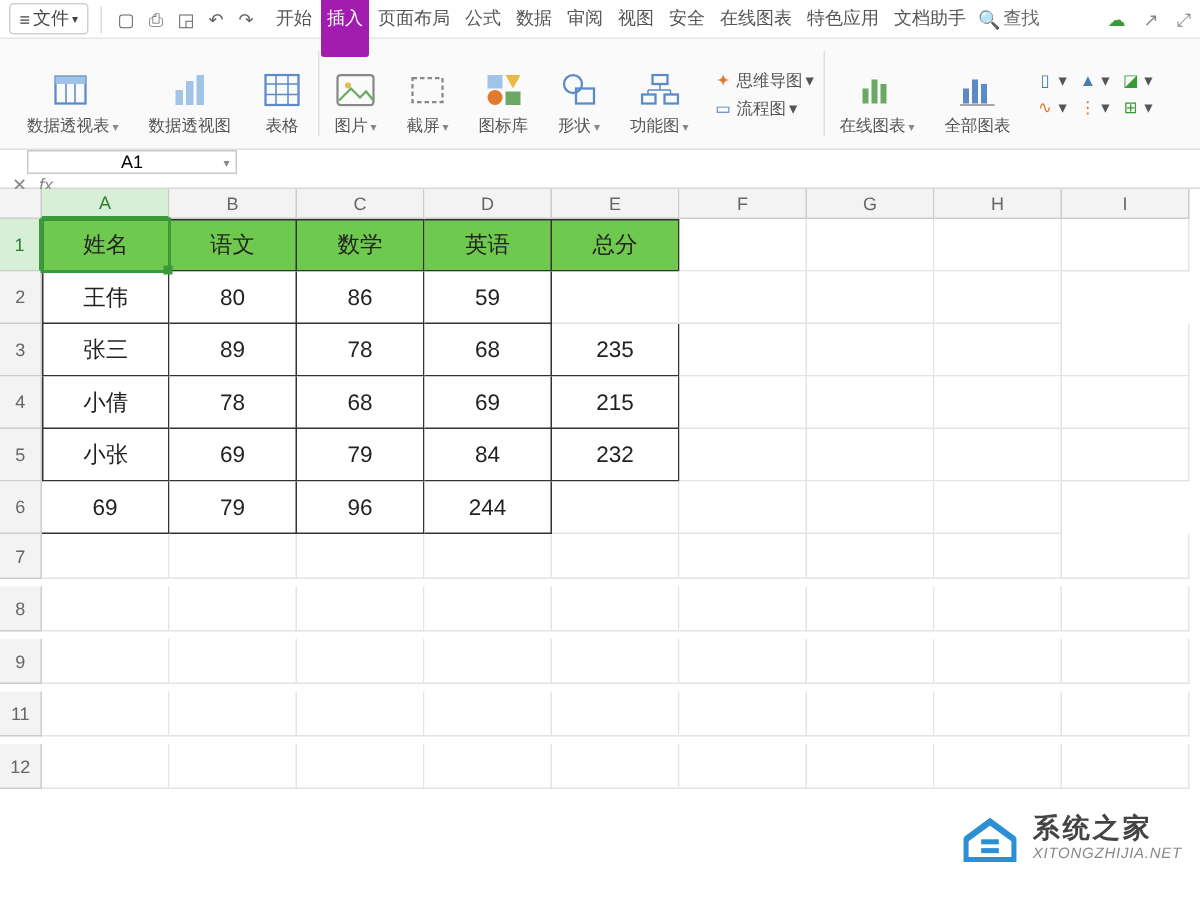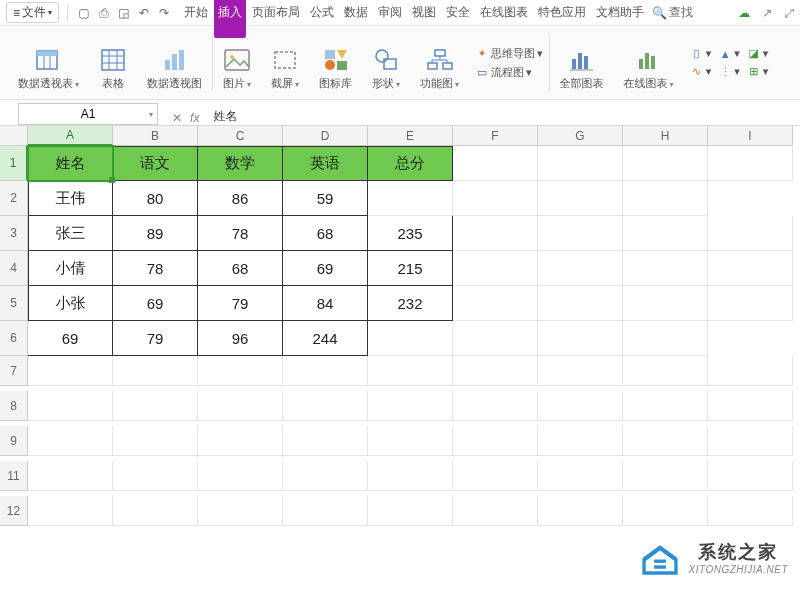--- a/index.html
+++ b/index.html
@@ -25,21 +25,21 @@
 .ribbon-group .gicon { width: 28px; height: 28px; display: flex; align-items: center; justify-content: center; color: #5a8ac7; font-size: 18px; }
 .ribbon-group .glabel { font-size: 11px; color: #555; margin-top: 2px; white-space: nowrap; }
 .ribbon-group .dd { font-size: 8px; color: #888; margin-left: 2px; }
 .ribbon-mini { display: flex; flex-direction: column; justify-content: center; gap: 4px; padding: 0 6px; }
 .ribbon-mini .mrow { display: flex; align-items: center; font-size: 11px; color: #555; gap: 2px; }
 .ribbon-mini .mi { width: 14px; height: 14px; display: inline-flex; align-items: center; justify-content: center; color: #e27a2b; font-size: 11px; }
 .ribbon-mini .mi.blue { color: #4a7ab5; }
 .ribbon-mini .mi.green { color: #3a9a3a; }
 
 
-.fxbar { height: 26px; display: flex; align-items: flex-end; border-bottom: 1px solid #d8d8d8; font-size: 12px; }
+.fxbar { height: 26px; display: flex; align-items: flex-start; border-bottom: 1px solid #d8d8d8; font-size: 12px; flex-direction: column; }
 .namebox { width: 140px; height: 22px; border: 1px solid #c9c9c9; margin: 0 6px 0 18px; display: flex; align-items: center; justify-content: center; position: relative; background: #fff; }
 .namebox .ndd { position: absolute; right: 4px; font-size: 8px; color: #888; }
 .fx-icons { display: flex; gap: 8px; padding: 0 8px; color: #888; }
 .fx-input { flex: 1; padding: 0 6px; color: #333; }
 
 
 .sheet { position: relative; user-select: none; }
 .colhdr-row { display: flex; height: 20px; }
 .corner { width: 28px; height: 20px; border-right: 1px solid #ccc; border-bottom: 1px solid #ccc; background: #f3f3f3; }
 .colhdr { flex: 0 0 85px; height: 20px; border-right: 1px solid #ccc; border-bottom: 1px solid #ccc; background: #f3f3f3; display: flex; align-items: center; justify-content: center; font-size: 12px; color: #666; }
@@ -51,21 +51,21 @@
 .cell { flex: 0 0 85px; border-right: 1px solid #e4e4e4; border-bottom: 1px solid #e4e4e4; display: flex; align-items: center; justify-content: center; font-size: 15px; color: #222; background: #fff; }
 .cell.hdr { background: #70c94f; font-weight: 500; }
 .cell.b-r { border-right: 1px solid #333; }
 .cell.b-b { border-bottom: 1px solid #333; }
 .cell.b-t { border-top: 1px solid #333; }
 .cell.b-l { border-left: 1px solid #333; }
 .cell.selected { outline: 2px solid #3a9a3a; outline-offset: -1px; position: relative; }
 .cell.selected::after { content: ""; position: absolute; right: -3px; bottom: -3px; width: 6px; height: 6px; background: #3a9a3a; }
 
 
-.watermark { position: absolute; right: 12px; bottom: 22px; display: flex; align-items: center; gap: 8px; text-align: center; }
+.watermark { position: absolute; right: 12px; bottom: 22px; display: flex; align-items: center; gap: 8px; }
 .watermark .wicon { width: 42px; height: 42px; }
 .watermark .wtxt .t1 { font-size: 18px; font-weight: 700; letter-spacing: 2px; color: #444; }
 .watermark .wtxt .t2 { font-size: 10px; color: #888; letter-spacing: 0.5px; font-style: italic; }
 
 svg { display: block; }
 </style>
 </head>
 <body>
 
 <div class="menubar">
@@ -112,39 +112,39 @@
           <rect x="1" y="3" width="20" height="18" fill="none" stroke="#5a8ac7" stroke-width="1.5"></rect>
           <rect x="1" y="3" width="20" height="5" fill="#9fc4e8"></rect>
           <line x1="8" y1="8" x2="8" y2="21" stroke="#5a8ac7"></line>
           <line x1="14" y1="8" x2="14" y2="21" stroke="#5a8ac7"></line>
         </svg>
       </div>
     <div class="glabel"><span>数据透视表</span><span class="dd">▾</span></div>
   </div>
   <div class="ribbon-group">
     <div class="gicon">
+        <svg width="26" height="24">
+          <rect x="3" y="12" width="5" height="10" fill="#9fc4e8"></rect>
+          <rect x="10" y="6" width="5" height="16" fill="#9fc4e8"></rect>
+          <rect x="17" y="2" width="5" height="20" fill="#9fc4e8"></rect>
+        </svg>
+      </div>
+    <div class="glabel"><span>数据透视图</span></div>
+  </div>
+  <div class="ribbon-group">
+    <div class="gicon">
         <svg width="24" height="22">
           <rect x="1" y="1" width="22" height="20" fill="none" stroke="#5a8ac7" stroke-width="1.5"></rect>
           <line x1="1" y1="7" x2="23" y2="7" stroke="#5a8ac7"></line>
           <line x1="1" y1="14" x2="23" y2="14" stroke="#5a8ac7"></line>
           <line x1="8" y1="1" x2="8" y2="21" stroke="#5a8ac7"></line>
           <line x1="16" y1="1" x2="16" y2="21" stroke="#5a8ac7"></line>
         </svg>
       </div>
     <div class="glabel">表格</div>
-  </div>
-  <div class="ribbon-group">
-    <div class="gicon">
-        <svg width="26" height="24">
-          <rect x="3" y="12" width="5" height="10" fill="#9fc4e8"></rect>
-          <rect x="10" y="6" width="5" height="16" fill="#9fc4e8"></rect>
-          <rect x="17" y="2" width="5" height="20" fill="#9fc4e8"></rect>
-        </svg>
-      </div>
-    <div class="glabel"><span>数据透视图</span></div>
   </div>
   <div class="ribbon-sep"></div>
   <div class="ribbon-group">
     <div class="gicon">
         <svg width="26" height="22">
           <rect x="1" y="1" width="24" height="20" fill="none" stroke="#888" stroke-width="1.5" rx="2"></rect>
           <circle cx="8" cy="8" r="2" fill="#e8b84a"></circle>
           <path d="M2 18 L10 10 L16 16 L20 12 L25 18" fill="none" stroke="#6aa864" stroke-width="1.5"></path>
         </svg>
       </div>
@@ -201,37 +201,37 @@
     <div class="mrow">
         <span class="mi blue">▭</span>
         <span>流程图</span>
         <span class="dd">▾</span>
       </div>
   </div>
   <div class="ribbon-sep"></div>
   <div class="ribbon-group">
     <div class="gicon">
         <svg width="26" height="22">
+          <rect x="3" y="10" width="4" height="10" fill="#6aa864"></rect>
+          <rect x="9" y="4" width="4" height="16" fill="#6aa864"></rect>
+          <rect x="15" y="7" width="4" height="13" fill="#6aa864"></rect>
+        </svg>
+      </div>
+    <div class="glabel"><span>在线图表</span><span class="dd">▾</span></div>
+  </div>
+  <div class="ribbon-group">
+    <div class="gicon">
+        <svg width="26" height="22">
           <rect x="3" y="10" width="4" height="10" fill="#5a8ac7"></rect>
           <rect x="9" y="4" width="4" height="16" fill="#5a8ac7"></rect>
           <rect x="15" y="7" width="4" height="13" fill="#5a8ac7"></rect>
           <line x1="1" y1="21" x2="24" y2="21" stroke="#888"></line>
         </svg>
       </div>
     <div class="glabel">全部图表</div>
-  </div>
-  <div class="ribbon-group">
-    <div class="gicon">
-        <svg width="26" height="22">
-          <rect x="3" y="10" width="4" height="10" fill="#6aa864"></rect>
-          <rect x="9" y="4" width="4" height="16" fill="#6aa864"></rect>
-          <rect x="15" y="7" width="4" height="13" fill="#6aa864"></rect>
-        </svg>
-      </div>
-    <div class="glabel"><span>在线图表</span><span class="dd">▾</span></div>
   </div>
   <div class="ribbon-mini">
     <div class="mrow"><span class="mi blue">▯</span><span class="dd">▾</span>&nbsp;<span class="mi blue">▲</span><span class="dd">▾</span>&nbsp;<span class="mi green">◪</span><span class="dd">▾</span></div>
     <div class="mrow"><span class="mi">∿</span><span class="dd">▾</span>&nbsp;<span class="mi">⋮</span><span class="dd">▾</span>&nbsp;<span class="mi green">⊞</span><span class="dd">▾</span></div>
   </div>
 </div>
 
 <div class="fxbar">
   <div class="namebox">
     <span>A1</span>

